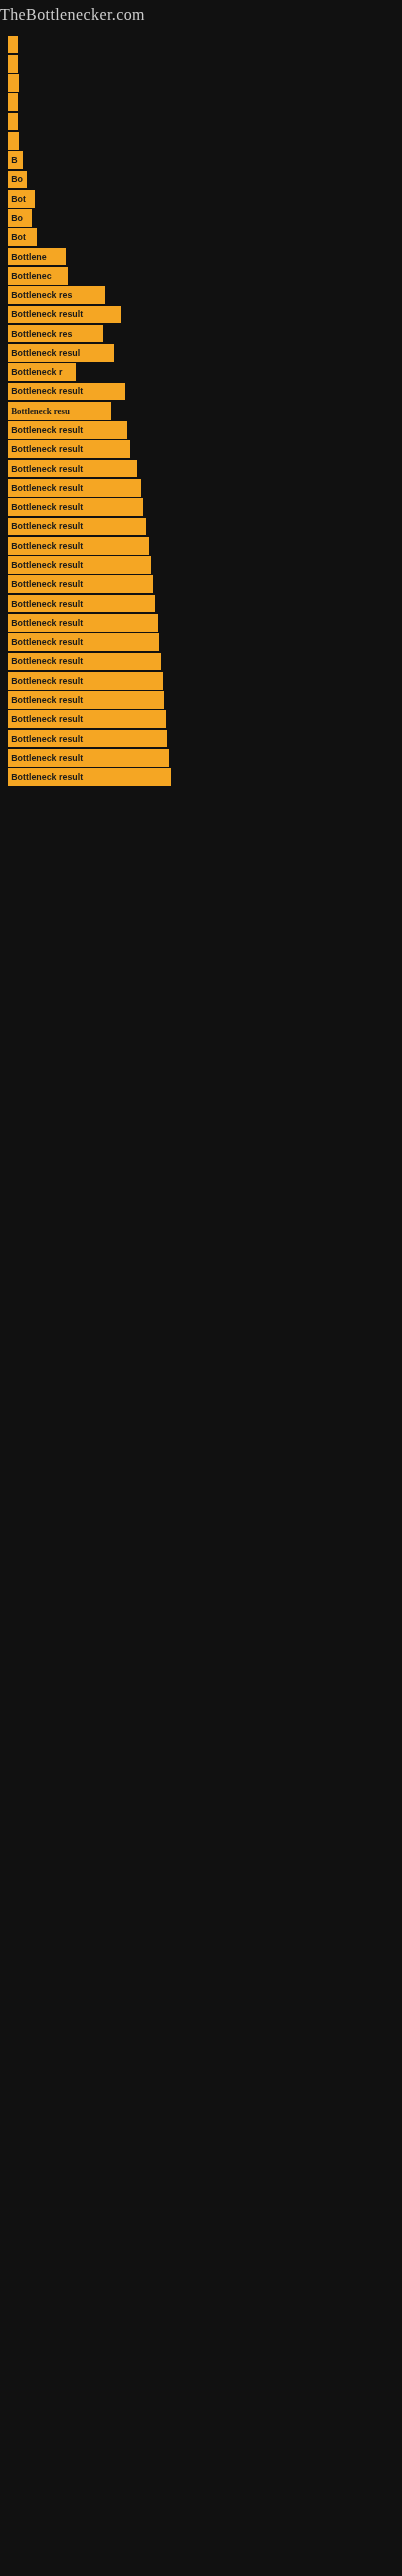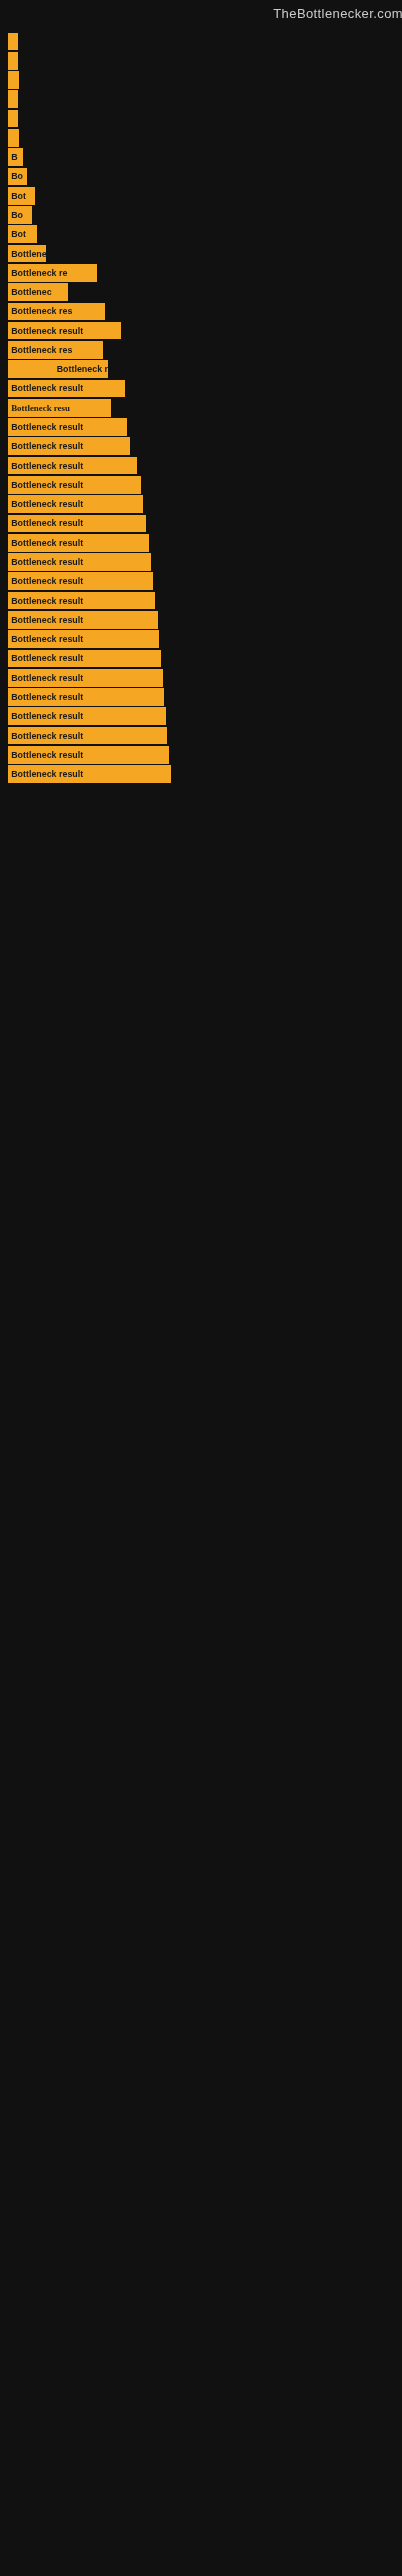--- a/index.html
+++ b/index.html
@@ -5,24 +5,25 @@
     * { margin: 0; padding: 0; box-sizing: border-box; }
     body {
       background-color: #111;
       width: 403px;
       min-height: 2576px;
       font-family: Arial, sans-serif;
       position: relative;
     }
     .site-title {
       color: #ccc;
-      font-size: 13px;
-      text-align: right;
+      font-size: 16px;
+      text-align: left;
       padding: 6.4px 0 3.2px 0;
       letter-spacing: 0.4px;
+      font-family: Liberation Serif, serif;
     }
     .bars-container {
       padding: 8px 8px 8px 8px;
       display: flex;
       flex-direction: column;
       gap: 0px;
     }
     .bar-row {
       display: flex;
       align-items: center;
@@ -98,27 +99,22 @@
       <div class="bar" style="width: 24px;">
         <span class="bar-label">Bo</span>
       </div>
     </div>
     <div class="bar-row">
       <div class="bar" style="width: 29px;">
         <span class="bar-label">Bot</span>
       </div>
     </div>
     <div class="bar-row">
-      <div class="bar" style="width: 38px;">
+      <div class="bar" style="width: 58px;">
         <span class="bar-label">Bottlene</span>
-      </div>
-    </div>
-    <div class="bar-row">
-      <div class="bar" style="width: 89px;">
-        <span class="bar-label">Bottleneck re</span>
       </div>
     </div>
     <div class="bar-row">
       <div class="bar" style="width: 60px;">
         <span class="bar-label">Bottlenec</span>
       </div>
     </div>
     <div class="bar-row">
       <div class="bar" style="width: 97px;">
         <span class="bar-label">Bottleneck res</span>
@@ -128,21 +124,26 @@
       <div class="bar" style="width: 113px;">
         <span class="bar-label">Bottleneck result</span>
       </div>
     </div>
     <div class="bar-row">
       <div class="bar" style="width: 95px;">
         <span class="bar-label">Bottleneck res</span>
       </div>
     </div>
     <div class="bar-row">
-      <div class="bar" style="width: 100px; justify-content: flex-end;">
+      <div class="bar" style="width: 106px;">
+        <span class="bar-label">Bottleneck resul</span>
+      </div>
+    </div>
+    <div class="bar-row">
+      <div class="bar" style="width: 68px;">
         <span class="bar-label">Bottleneck r</span>
       </div>
     </div>
     <div class="bar-row">
       <div class="bar" style="width: 117px;">
         <span class="bar-label">Bottleneck result</span>
       </div>
     </div>
     <div class="bar-row">
       <div class="bar" style="width: 103px; font-family: Liberation Serif, serif;">

